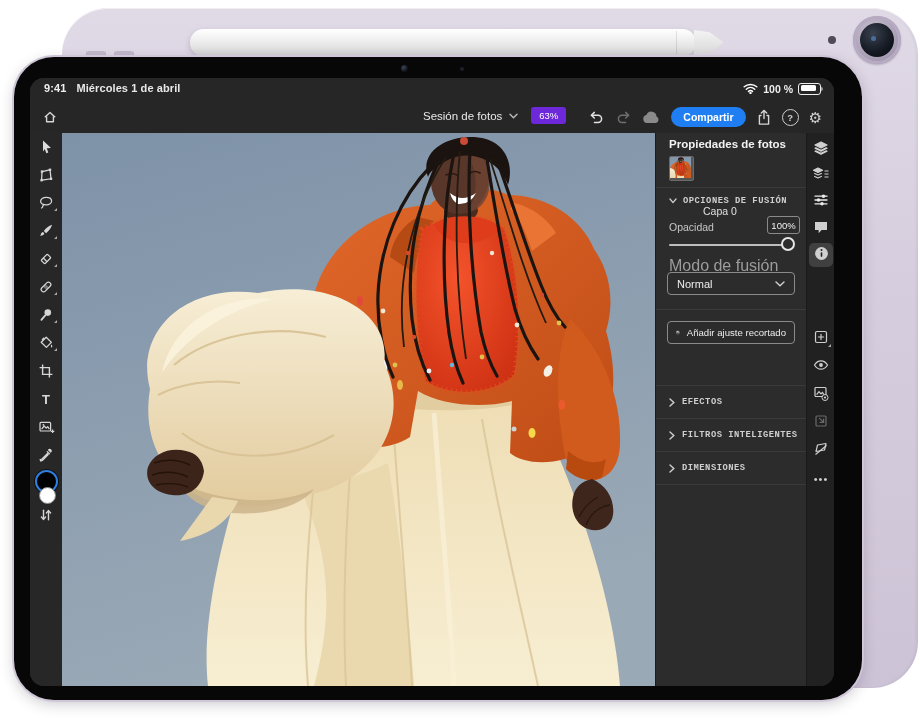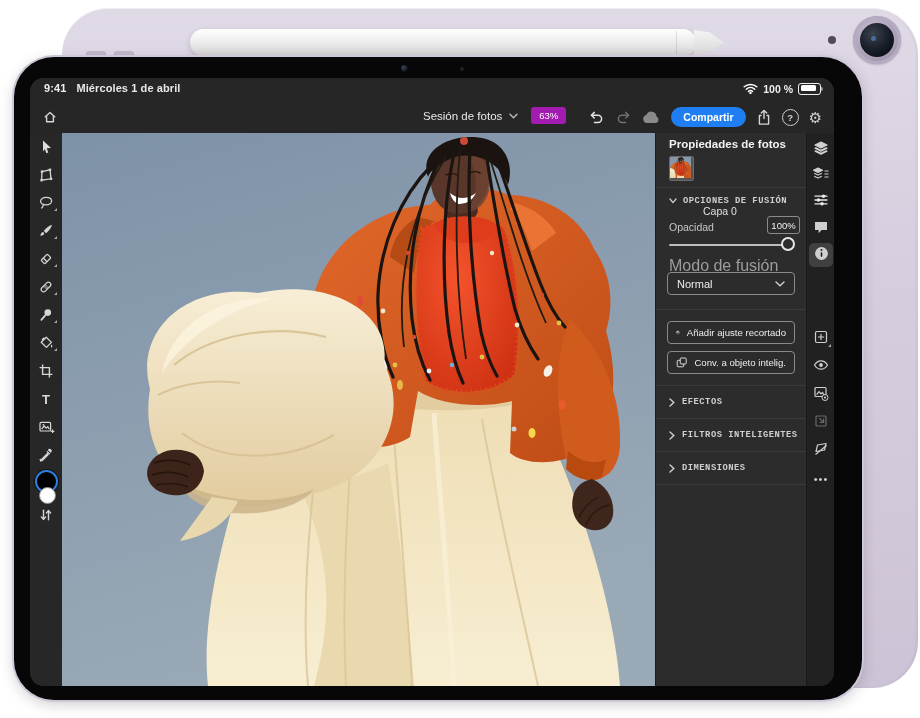--- a/index.html
+++ b/index.html
@@ -34,21 +34,21 @@
   .sb-left{left:14px;top:4px;display:flex;gap:10px;font-size:11px;font-weight:700;letter-spacing:.1px;}
   .sb-date{font-weight:600;color:#e8e8e8;}
   .sb-right{right:13px;top:4.5px;display:flex;align-items:center;gap:5px;font-size:10.5px;font-weight:600;}
   .batt{position:relative;width:21px;height:10.5px;border:1px solid #efefef;border-radius:3px;}
   .batt-fill{position:absolute;left:1.5px;top:1.5px;width:15.5px;height:5.5px;border-radius:1.5px;background:#ffffff;}
   .batt-cap{position:absolute;right:-3px;top:3px;width:2px;height:4.5px;border-radius:0 2px 2px 0;background:#9a9a9a;}
   .appbar{left:0;top:22px;width:804px;height:33px;background:#262626;border-bottom:1px solid #1b1b1b;}
   .home-btn{left:8px;top:5px;width:24px;height:24px;display:flex;align-items:center;justify-content:center;}
   .title-group{left:393px;top:7px;display:flex;align-items:center;gap:7px;}
   .doc-title{font-size:11.5px;color:#e8e8e8;}
-  .zoom-badge{margin-left:6px;background:#a21caf;color:#fff;font-size:9.5px;padding:3px 8px;border-radius:3px;}
+  .zoom-badge{margin-left:6px;background:#6d28d9;color:#fff;font-size:9.5px;padding:3px 8px;border-radius:3px;}
   .appbar-right{right:12px;top:5px;display:flex;align-items:center;gap:10px;height:24px;}
   .share-pill{background:#1f7ff2;color:#fff;font-size:10.5px;font-weight:700;padding:4px 12px;border-radius:12px;}
   .help-circ{width:15px;height:15px;border:1.3px solid #cfcfcf;border-radius:50%;color:#cfcfcf;font-size:9.5px;font-weight:700;display:flex;align-items:center;justify-content:center;}
   .gear{font-size:15px;color:#cfcfcf;line-height:1;}
   
   .tool-rail{left:0;top:55px;width:32px;height:553px;background:#272727;border-right:1px solid #1d1d1d;}
   .tool{left:0;width:32px;height:18px;display:flex;align-items:center;justify-content:center;}
   .tool .sub{position:absolute;right:5px;bottom:1px;width:0;height:0;border-left:3.5px solid transparent;border-bottom:3.5px solid #a8a8a8;}
   .fg-color{left:5px;top:337px;width:19px;height:19px;border-radius:50%;background:#000;border:2px solid #2f7fe0;box-shadow:0 0 0 1px #111;}
   .bg-color{left:9px;top:354px;width:15px;height:15px;border-radius:50%;background:#fff;border:1px solid #888;}
@@ -432,29 +432,20 @@
           </svg>
       </div>
       <div class="abs divider" style="top:176px"></div>
       <div class="abs panel-btn" style="top:188px">
         <svg width="13" height="13" viewBox="0 0 13 13">
           <circle cx="6.5" cy="6.5" r="5.4" stroke="#e0e0e0" stroke-width="1.1" fill="none"></circle>
           <path d="M2.7 10.3 A5.4 5.4 0 0 1 2.7 2.7 L10.3 2.7 Z" fill="#e0e0e0" transform="rotate(45 6.5 6.5)"></path>
         </svg>
         <span>Añadir ajuste recortado</span>
       </div>
-      <div class="abs panel-btn" style="top:218px">
-        <svg width="13" height="13" viewBox="0 0 13 13">
-          <g stroke="#e0e0e0" stroke-width="1.1" fill="none">
-              <rect x="1.4" y="4" width="7.4" height="7.4" rx="1"></rect>
-              <rect x="4.8" y="1.4" width="6.8" height="6.8" rx="1" fill="#2c2c2c"></rect>
-            </g>
-        </svg>
-        <span>Conv. a objeto intelig.</span>
-      </div>
       <div class="abs divider" style="top:252px"></div>
       <div class="abs sections">
         <div class="sec-row">
           <svg width="6" height="9" viewBox="0 0 6 9">
               <path d="M1 1 4.8 4.5 1 8" stroke="#cfcfcf" stroke-width="1.4" fill="none" stroke-linecap="round"></path>
             </svg>
           <span class="sec-label">EFECTOS</span>
         </div>
         <div class="sec-row">
           <svg width="6" height="9" viewBox="0 0 6 9">

